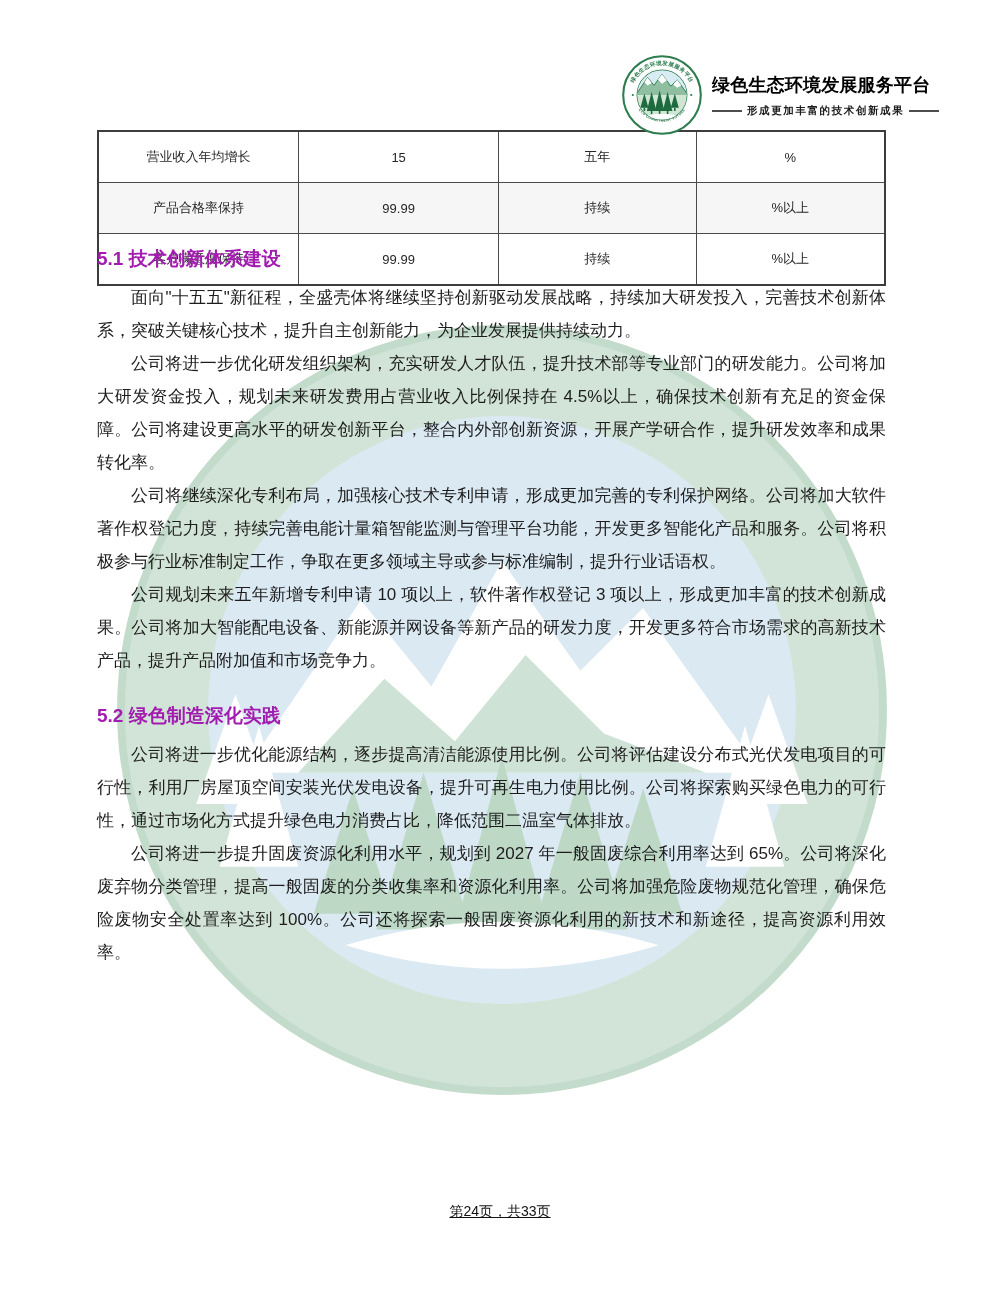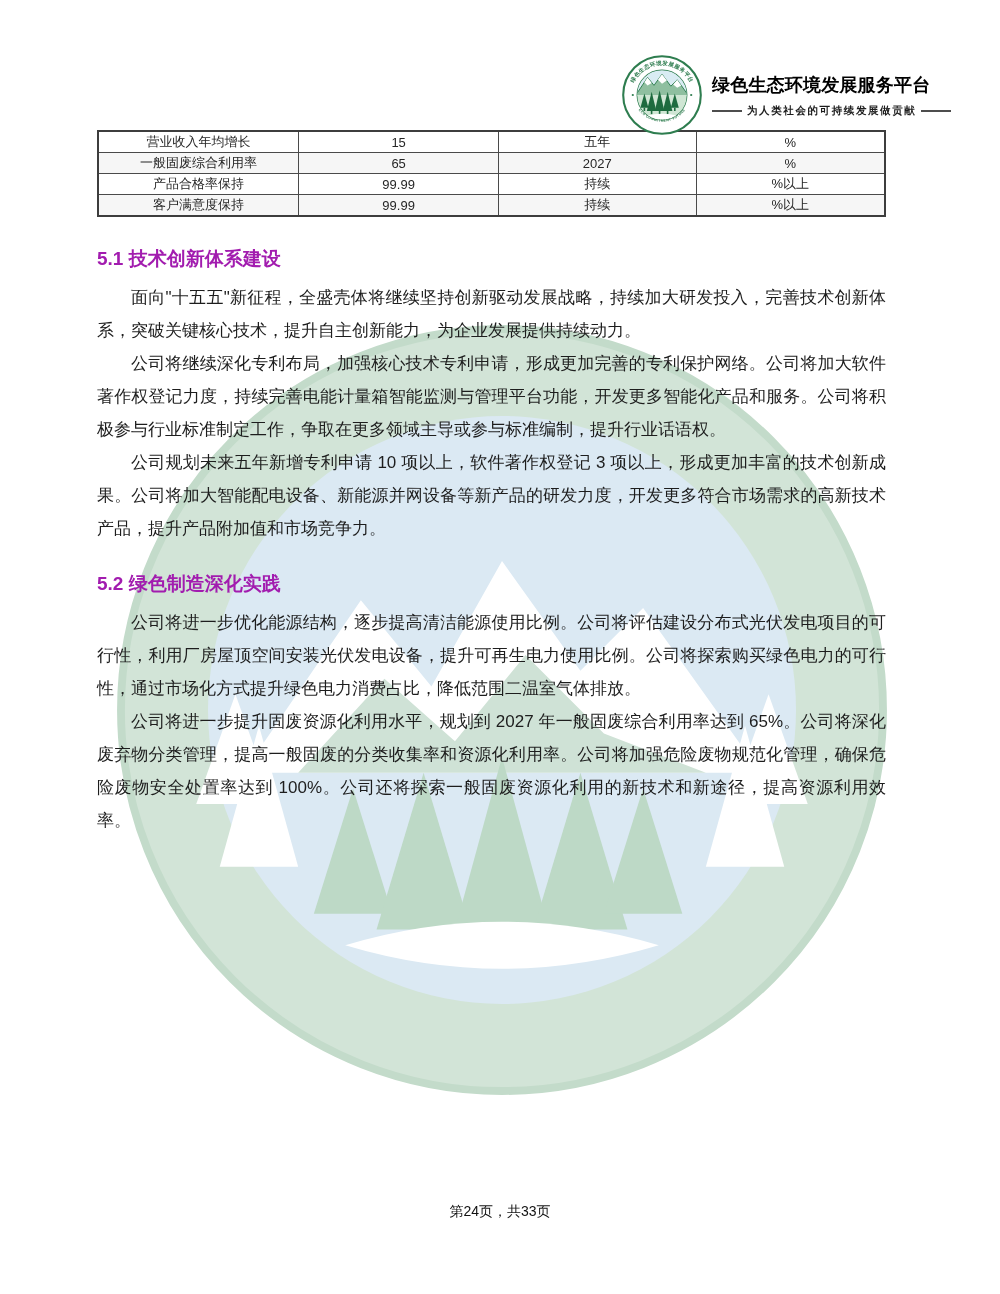--- a/index.html
+++ b/index.html
@@ -21,42 +21,42 @@
   
   .watermark { position:absolute; left:110px; top:318px; width:784px; height:784px; z-index:0; pointer-events:none; }
 
   
   table.report-table {
     position:absolute; left:97px; top:130px; width:789px; z-index:1;
     border-collapse:collapse; table-layout:fixed;
     border:2px solid #3d3d3d;
   }
   table.report-table td {
-    border:1px solid #4a4a4a; height:20px; padding:0 4px;
+    border:1px solid #4a4a4a; height:20px; padding:15px 4px;
     text-align:center; vertical-align:middle;
     font-size:13px; color:#262626; background:#ffffff;
   }
   table.report-table tr:nth-child(even) td { background:#f6f6f6; }
 
   
   .content { position:absolute; left:97px; top:247px; width:789px; z-index:1; }
   .section-heading {
     font-size:19px; font-weight:bold; color:#a21caf;
     margin:0 0 10px 0; line-height:24px;
   }
   .section + .section .section-heading { margin-top:27px; }
   .body-para {
     font-size:17px; line-height:33px; color:#1d1d1d;
     text-align:justify; text-indent:34px; margin:0;
   }
 
   
   .footer {
     position:absolute; left:0; right:0; top:1203px; z-index:1;
-    text-align:center; font-size:14px; color:#111;
+    text-align:center; font-size:14px; color:#111;text-decoration:underline;
   }
 </style>
 </head>
 <body>
 
 <div class="page">
 
   <svg class="watermark" viewBox="0 0 100 100" aria-hidden="true">
     <circle cx="50" cy="50" r="48.6" fill="#d2e4d7"></circle>
     <circle cx="50" cy="50" r="48.6" fill="none" stroke="#c3dbca" stroke-width="1"></circle>
@@ -120,44 +120,38 @@
       <text font-size="4.2" font-weight="bold" fill="#2e7d4f" letter-spacing="0.5">
         <textPath href="#arcBottom" startOffset="50%" text-anchor="middle">ECO COMMITMENT FUTURE</textPath>
       </text>
       <circle cx="13.5" cy="50" r="1.4" fill="#2e7d4f"></circle>
       <circle cx="86.5" cy="50" r="1.4" fill="#2e7d4f"></circle>
     </svg>
     <div class="brand-block">
       <div class="brand-title">绿色生态环境发展服务平台</div>
       <div class="tagline-row">
         <span class="tagline-line"></span>
-        <span class="tagline-text">为人类社会的可持续发展做贡献</span>
+        <span class="tagline-text">形成更加丰富的技术创新成果</span>
         <span class="tagline-line"></span>
       </div>
     </div>
   </div>
 
   <table class="report-table">
     <colgroup>
       <col style="width:25.5%">
         <col style="width:25.4%">
         <col style="width:25.1%">
         <col style="width:24%">
     </colgroup>
     <tbody>
       <tr>
         <td>营业收入年均增长</td>
         <td>15</td>
         <td>五年</td>
-        <td>%</td>
-      </tr>
-      <tr>
-        <td>一般固废综合利用率</td>
-        <td>65</td>
-        <td>2027</td>
         <td>%</td>
       </tr>
       <tr>
         <td>产品合格率保持</td>
         <td>99.99</td>
         <td>持续</td>
         <td>%以上</td>
       </tr>
       <tr>
         <td>客户满意度保持</td>
@@ -165,20 +159,21 @@
         <td>持续</td>
         <td>%以上</td>
       </tr>
     </tbody>
   </table>
 
   <div class="content">
     <div class="section">
       <h2 class="section-heading">5.1 技术创新体系建设</h2>
       <p class="body-para">面向"十五五"新征程，全盛壳体将继续坚持创新驱动发展战略，持续加大研发投入，完善技术创新体系，突破关键核心技术，提升自主创新能力，为企业发展提供持续动力。</p>
+      <p class="body-para">公司将进一步优化研发组织架构，充实研发人才队伍，提升技术部等专业部门的研发能力。公司将加大研发资金投入，规划未来研发费用占营业收入比例保持在 4.5%以上，确保技术创新有充足的资金保障。公司将建设更高水平的研发创新平台，整合内外部创新资源，开展产学研合作，提升研发效率和成果转化率。</p>
       <p class="body-para">公司将继续深化专利布局，加强核心技术专利申请，形成更加完善的专利保护网络。公司将加大软件著作权登记力度，持续完善电能计量箱智能监测与管理平台功能，开发更多智能化产品和服务。公司将积极参与行业标准制定工作，争取在更多领域主导或参与标准编制，提升行业话语权。</p>
       <p class="body-para">公司规划未来五年新增专利申请 10 项以上，软件著作权登记 3 项以上，形成更加丰富的技术创新成果。公司将加大智能配电设备、新能源并网设备等新产品的研发力度，开发更多符合市场需求的高新技术产品，提升产品附加值和市场竞争力。</p>
     </div>
     <div class="section">
       <h2 class="section-heading">5.2 绿色制造深化实践</h2>
       <p class="body-para">公司将进一步优化能源结构，逐步提高清洁能源使用比例。公司将评估建设分布式光伏发电项目的可行性，利用厂房屋顶空间安装光伏发电设备，提升可再生电力使用比例。公司将探索购买绿色电力的可行性，通过市场化方式提升绿色电力消费占比，降低范围二温室气体排放。</p>
       <p class="body-para">公司将进一步提升固废资源化利用水平，规划到 2027 年一般固废综合利用率达到 65%。公司将深化废弃物分类管理，提高一般固废的分类收集率和资源化利用率。公司将加强危险废物规范化管理，确保危险废物安全处置率达到 100%。公司还将探索一般固废资源化利用的新技术和新途径，提高资源利用效率。</p>
     </div>
   </div>
 

